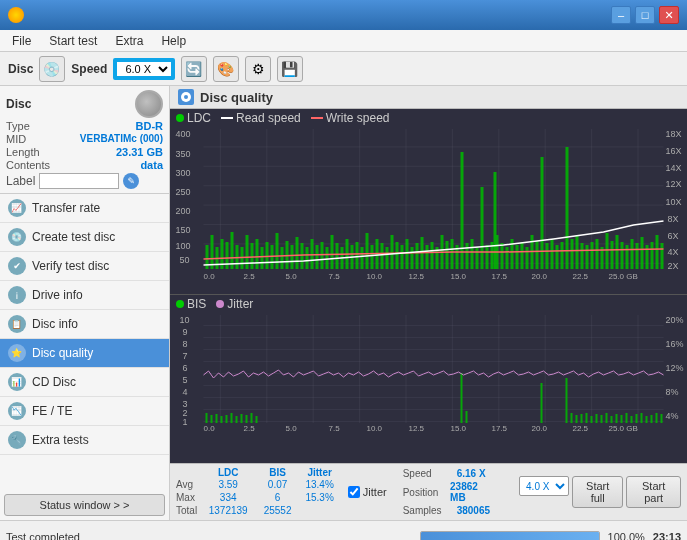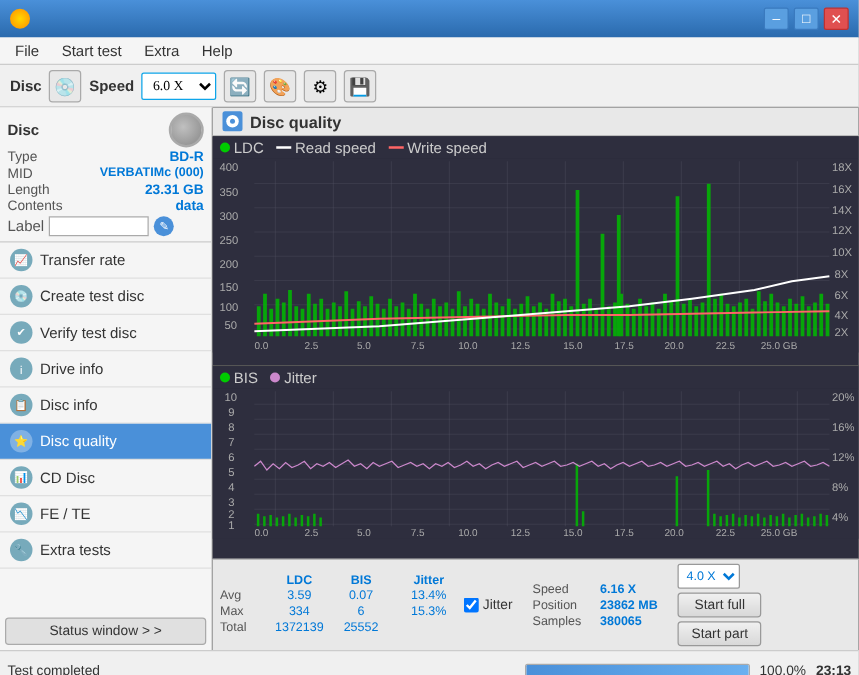--- a/index.html
+++ b/index.html
@@ -100,26 +100,25 @@
       background: #e8e8e8;
       border: 1px solid #aaa;
       border-radius: 3px;
       cursor: pointer;
       display: flex; align-items: center; justify-content: center;
       font-size: 14px;
     }
     .speed-select {
       height: 22px;
       background: white;
-      border: 1px solid #0ea5e9;
+      border: 4px solid #0ea5e9;
       border-radius: 2px;
       padding: 0 4px;
       font-size: 11px;
       min-width: 60px;
-      font-family: Liberation Serif, serif;
     }
 
     
     .main-layout {
       display: flex;
       height: calc(540px - 30px - 22px - 34px - 20px);
     }
 
     
     .sidebar {
@@ -754,21 +753,21 @@
           <div style="display:flex;align-items:center;gap:4px;">
             <span style="font-size:10px;color:#555;width:50px;">Position</span>
             <span style="font-size:10px;color:#0078d7;font-weight:bold;">23862 MB</span>
           </div>
           <div style="display:flex;align-items:flex-start;gap:4px;">
             <span style="font-size:10px;color:#555;width:50px;">Samples</span>
             <span style="font-size:10px;color:#0078d7;font-weight:bold;">380065</span>
           </div>
         </div>
 
-        <div style="display:flex;flex-direction:column;gap:3px;margin-left:8px;">
+        <div style="display:flex;flex-direction:row;gap:3px;margin-left:21px;">
           <select class="speed-select-small">
             <option>4.0 X</option>
           </select>
           <button class="btn-start">Start full</button>
           <button class="btn-start">Start part</button>
         </div>
       </div>
     </div>
   </div>
 </div>

